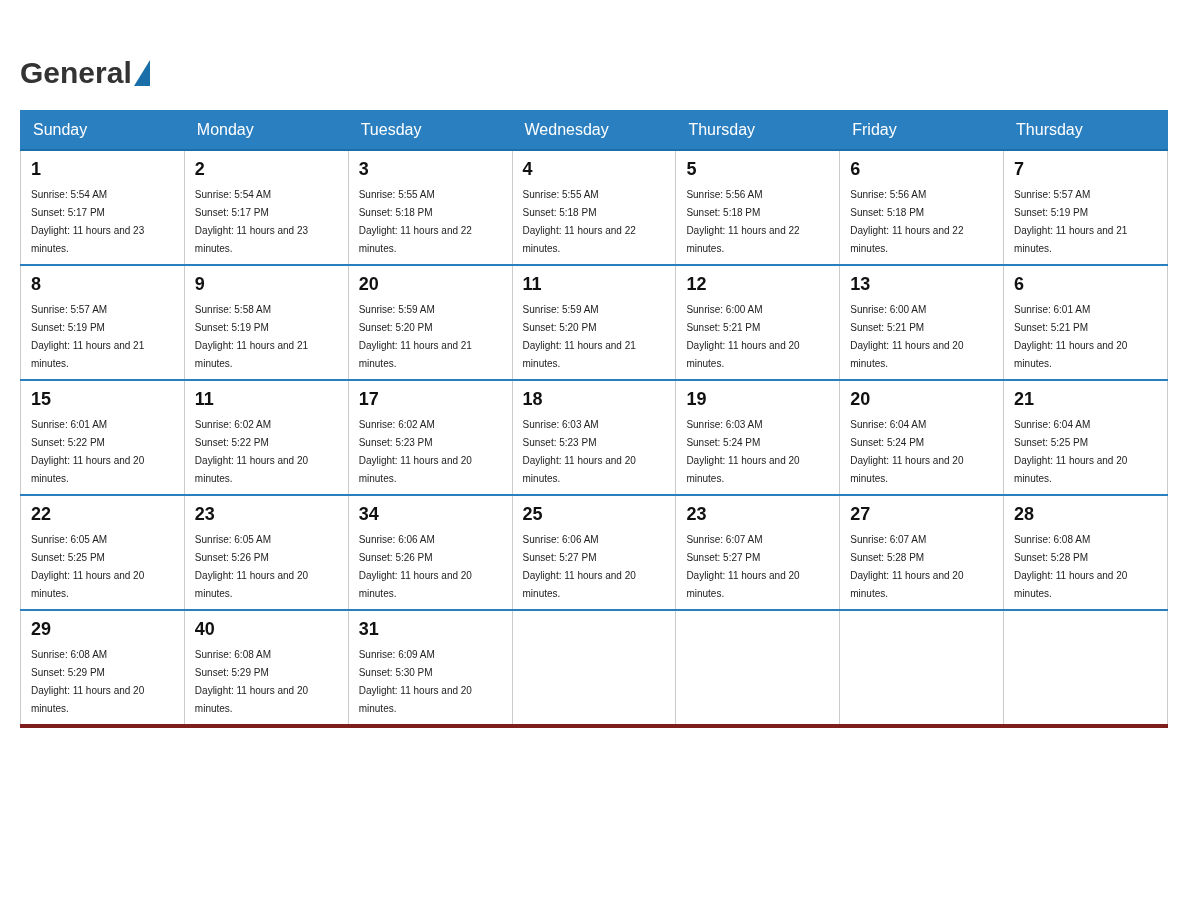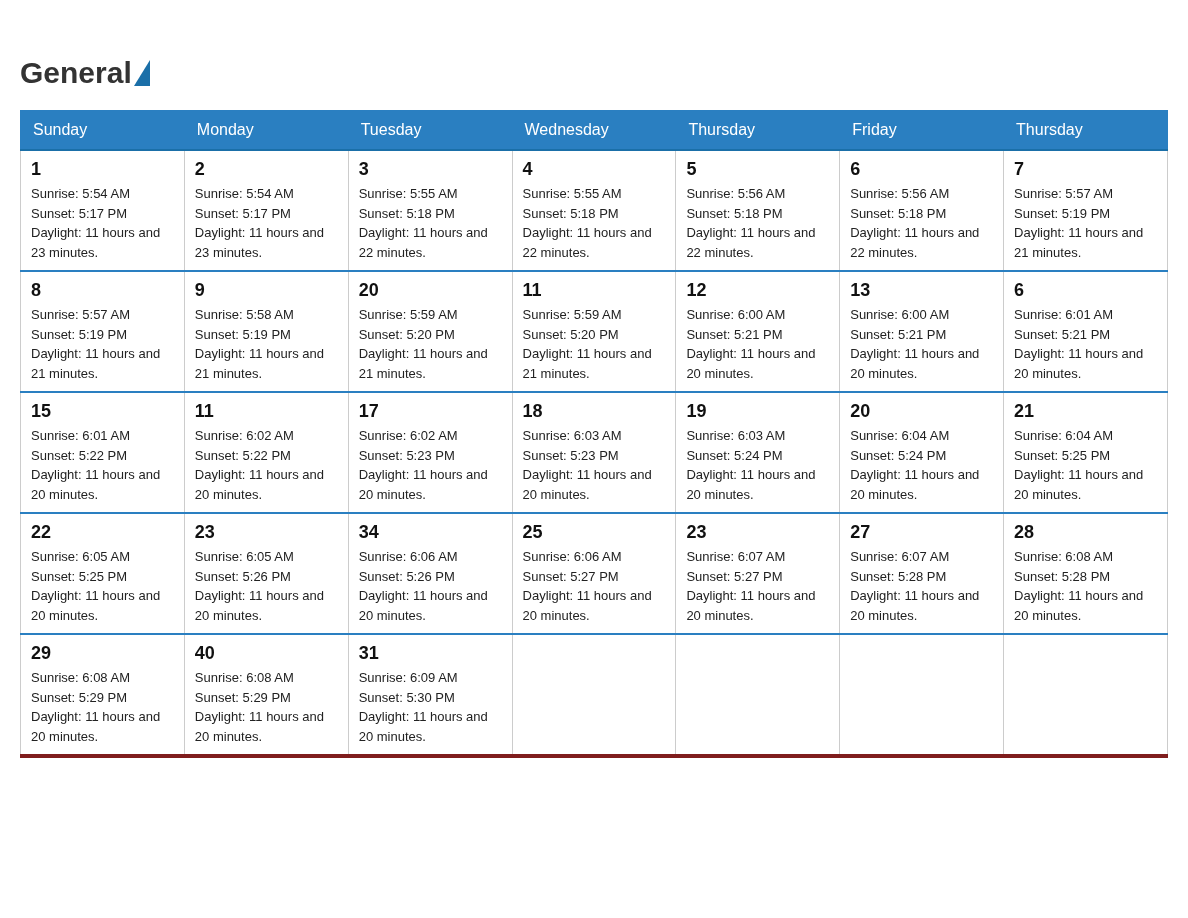--- a/index.html
+++ b/index.html
@@ -57,21 +57,21 @@
       min-height: 100px;
     }
     .day-number {
       font-size: 18px;
       font-weight: bold;
       color: #111;
       display: block;
       margin-bottom: 4px;
     }
     .day-info {
-      font-size: 13px;
+      font-size: 10px;
       color: #222;
       line-height: 1.5;
     }
     .empty-cell {
       background: #fff;
     }
     tr:last-child td {
       border-bottom: 4px solid #7f1d1d;
     }
     thead tr th {

